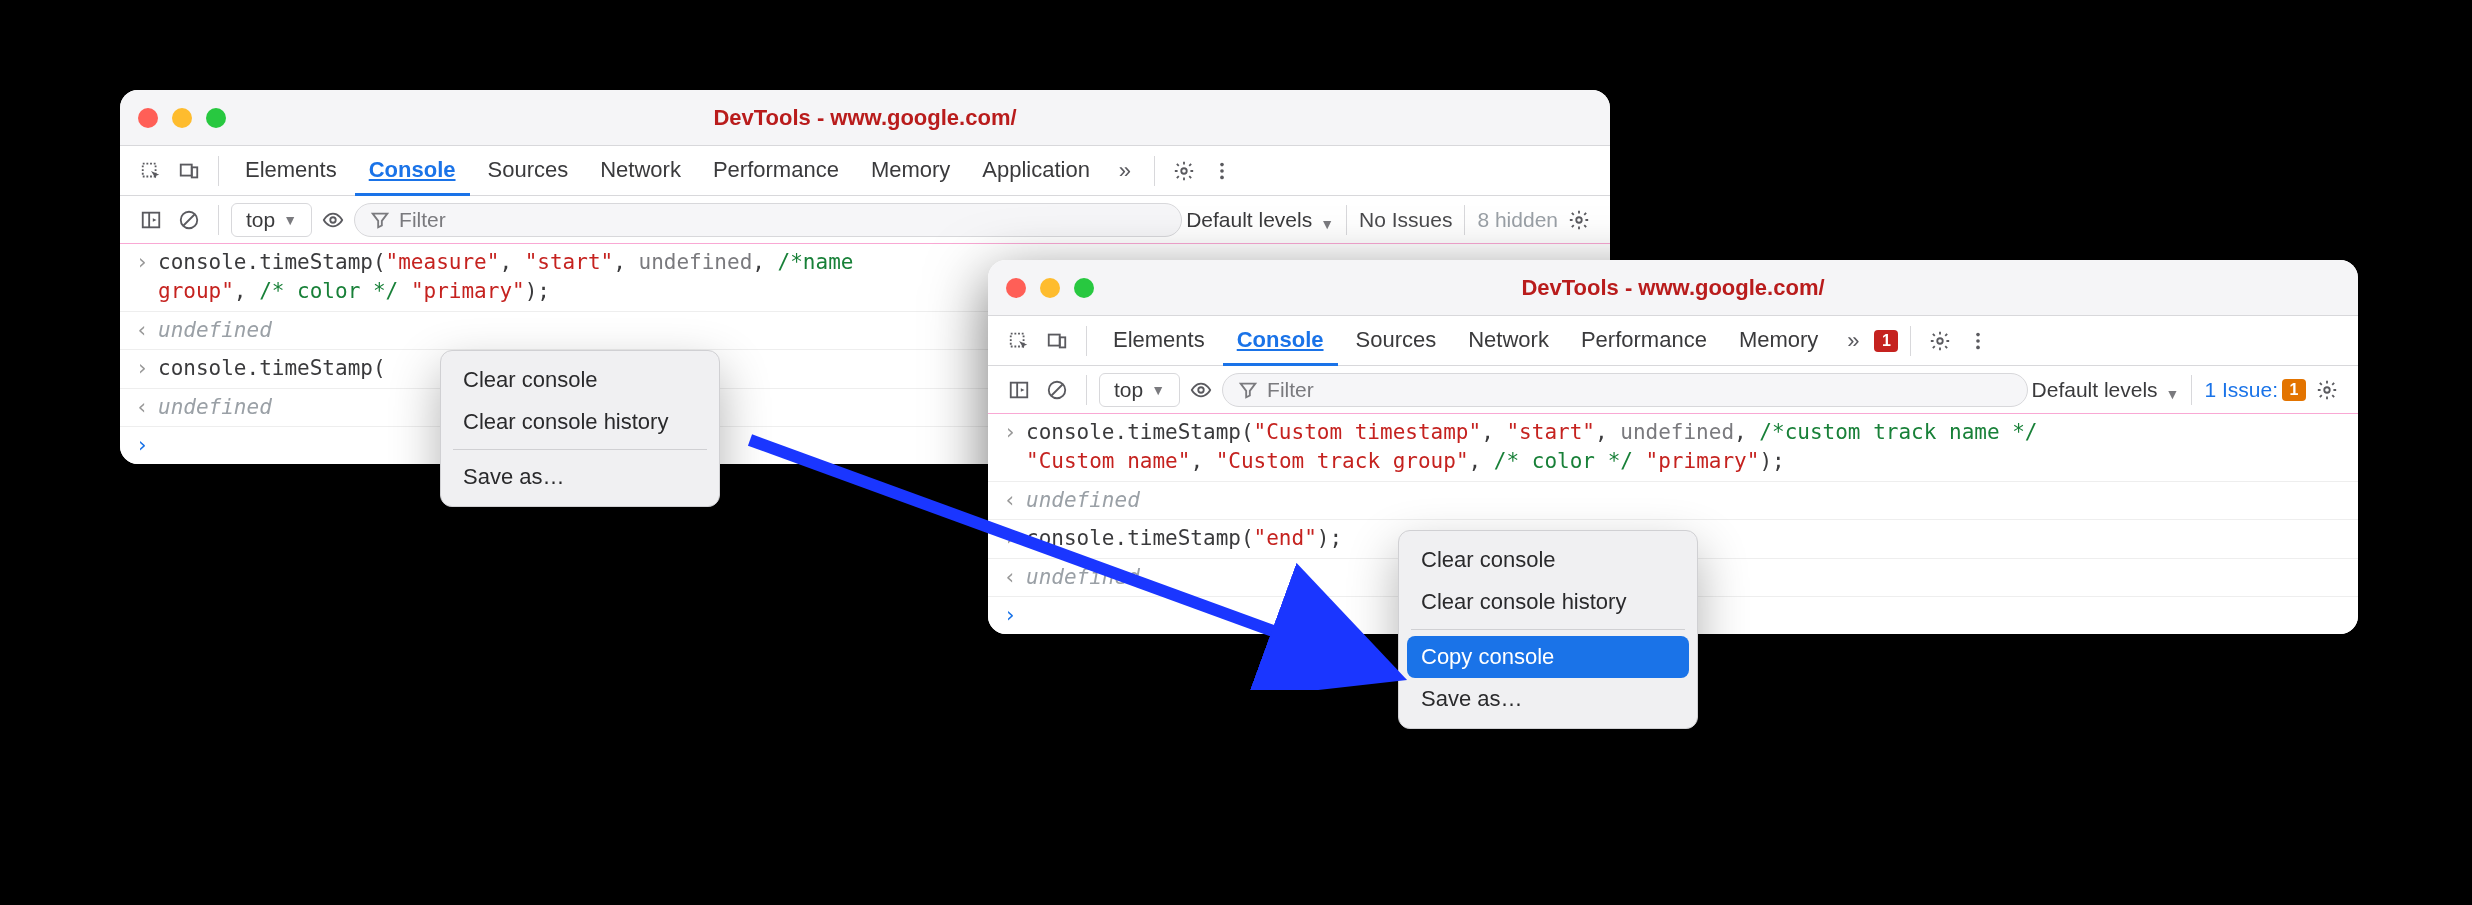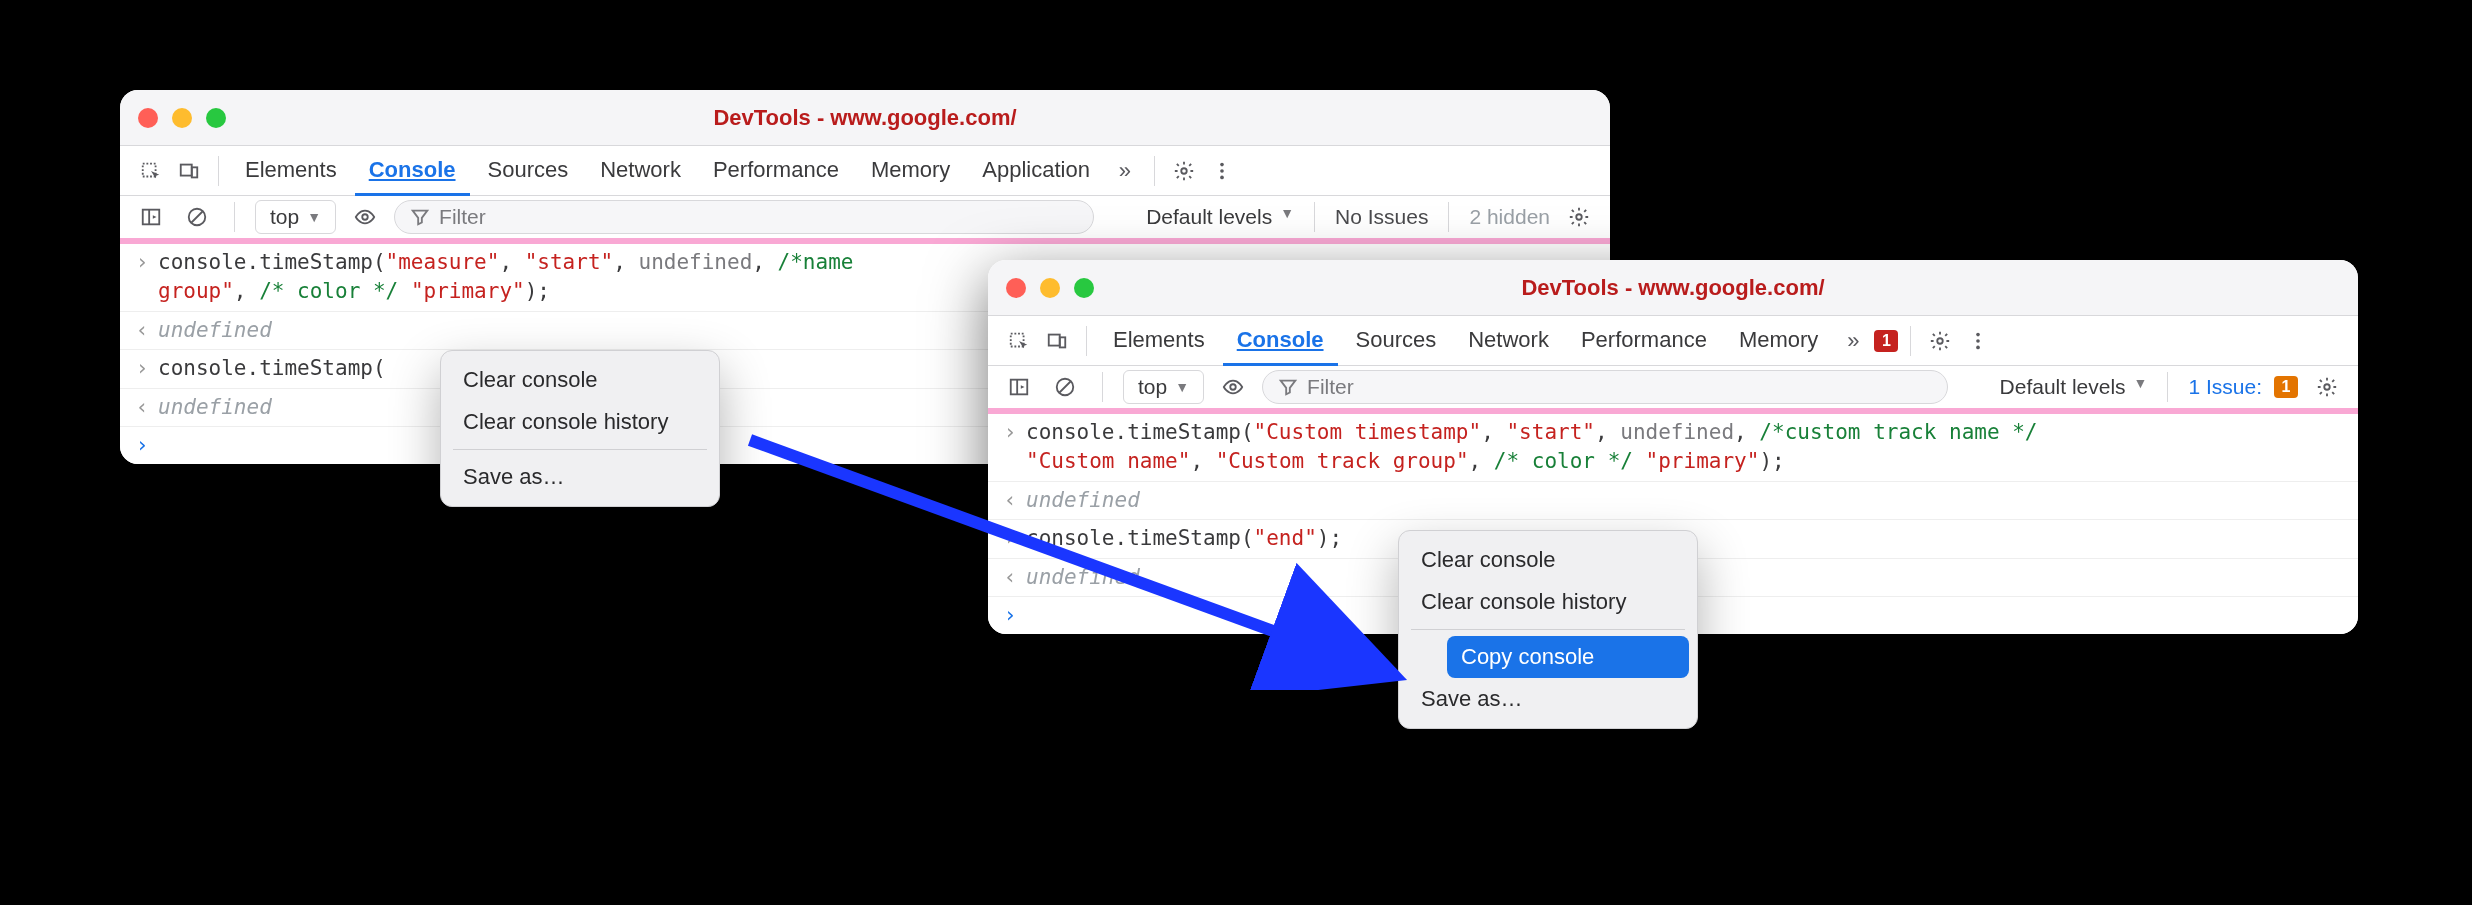--- a/index.html
+++ b/index.html
@@ -60,23 +60,23 @@
     margin-bottom: -1px;
     white-space: nowrap;
   }
   .tab.active { color: #1a73e8; border-bottom-color: #1a73e8; font-weight: 600; text-decoration: underline; }
 
   .filterbar {
     height: 48px;
     display: flex;
     align-items: center;
     padding: 0 14px;
-    border-bottom: 6px solid #f9a8d4;
+    border-bottom: 1px solid #f9a8d4;
     background: #fff;
-    gap: 12px;
+    gap: 4px;
     font-size: 21px;
     color: #4a4a4d;
   }
   .pill {
     display:flex; align-items:center; gap:6px;
     padding: 4px 14px;
     border:1px solid #d8d8db; border-radius: 6px;
     background:#fff; font-size:21px; color:#3a3a3c;
   }
   .filter-input {
@@ -84,21 +84,21 @@
     min-width: 180px;
     border:1px solid #d8d8db;
     border-radius: 999px;
     background:#f6f6f8;
     height: 34px;
     display:flex; align-items:center;
     padding: 0 14px;
     color:#7a7a7e;
     gap:8px;
   }
-  .sel { display:flex; align-items:flex-start; gap:6px; color:#3a3a3c;margin-left:40px; }
+  .sel { display:flex; align-items:flex-end; gap:6px; color:#3a3a3c; }
   .tri { font-size:14px; color:#7a7a7e; margin-left:2px; }
   .link { color:#1a73e8; }
   .badge {
     display:inline-flex;align-items:center;justify-content:center;
     min-width:24px;height:22px;padding:0 6px;border-radius:4px;
     background:#c5221f;color:#fff;font-size:16px;font-weight:700;
   }
 
   .console-body {
     font-family: ui-monospace, Menlo, monospace;
@@ -235,21 +235,21 @@
           </svg>
         <span>Filter</span>
       </div>
       <div class="sel">
         <span>Default levels</span>
         <span class="tri">▼</span>
       </div>
       <div class="sep-v"></div>
       <span>No Issues</span>
       <div class="sep-v"></div>
-      <span class="dim">2 hidden</span>
+      <span class="dim">8 hidden</span>
       <div class="ic-btn">
         <svg class="icon" viewBox="0 0 24 24" fill="none" stroke="currentColor" stroke-width="2">
             <circle cx="12" cy="12" r="3"></circle>
             <path d="M12 2v3M12 19v3M4.2 4.2l2.1 2.1M17.7 17.7l2.1 2.1M2 12h3M19 12h3M4.2 19.8l2.1-2.1M17.7 6.3l2.1-2.1"></path>
           </svg>
       </div>
     </div>
 
     <div class="console-body">
       <div class="row">

